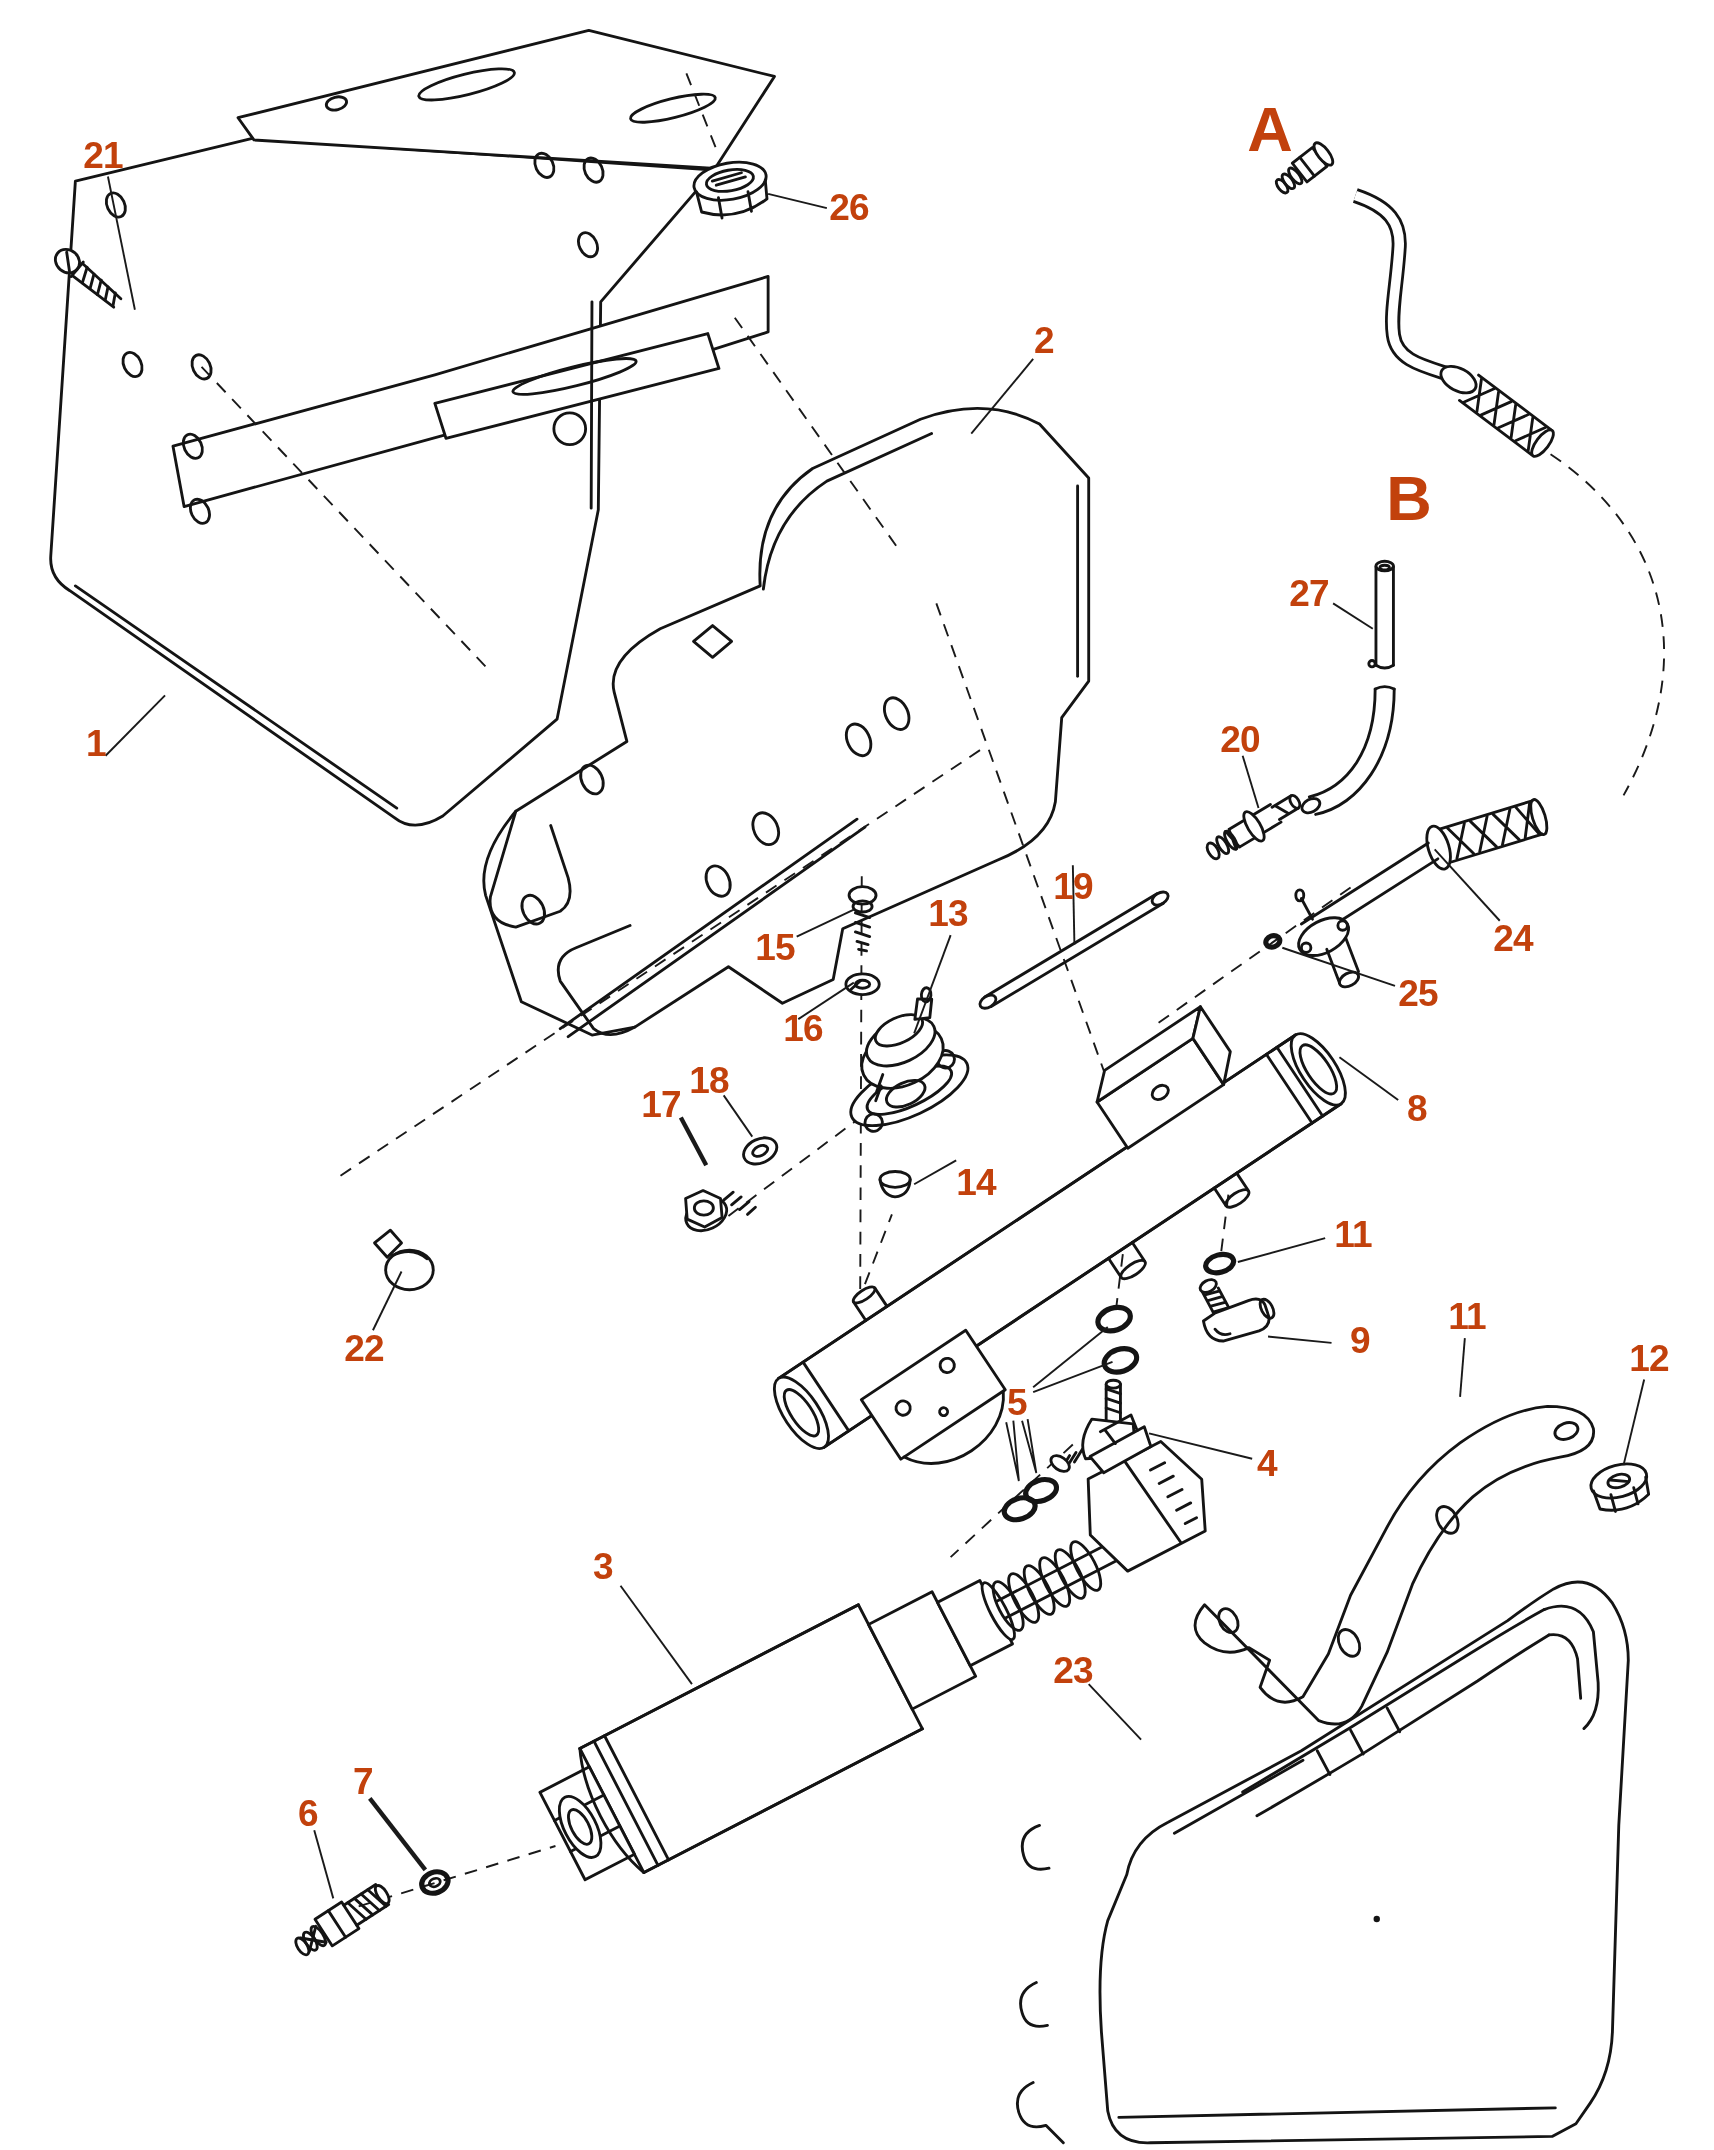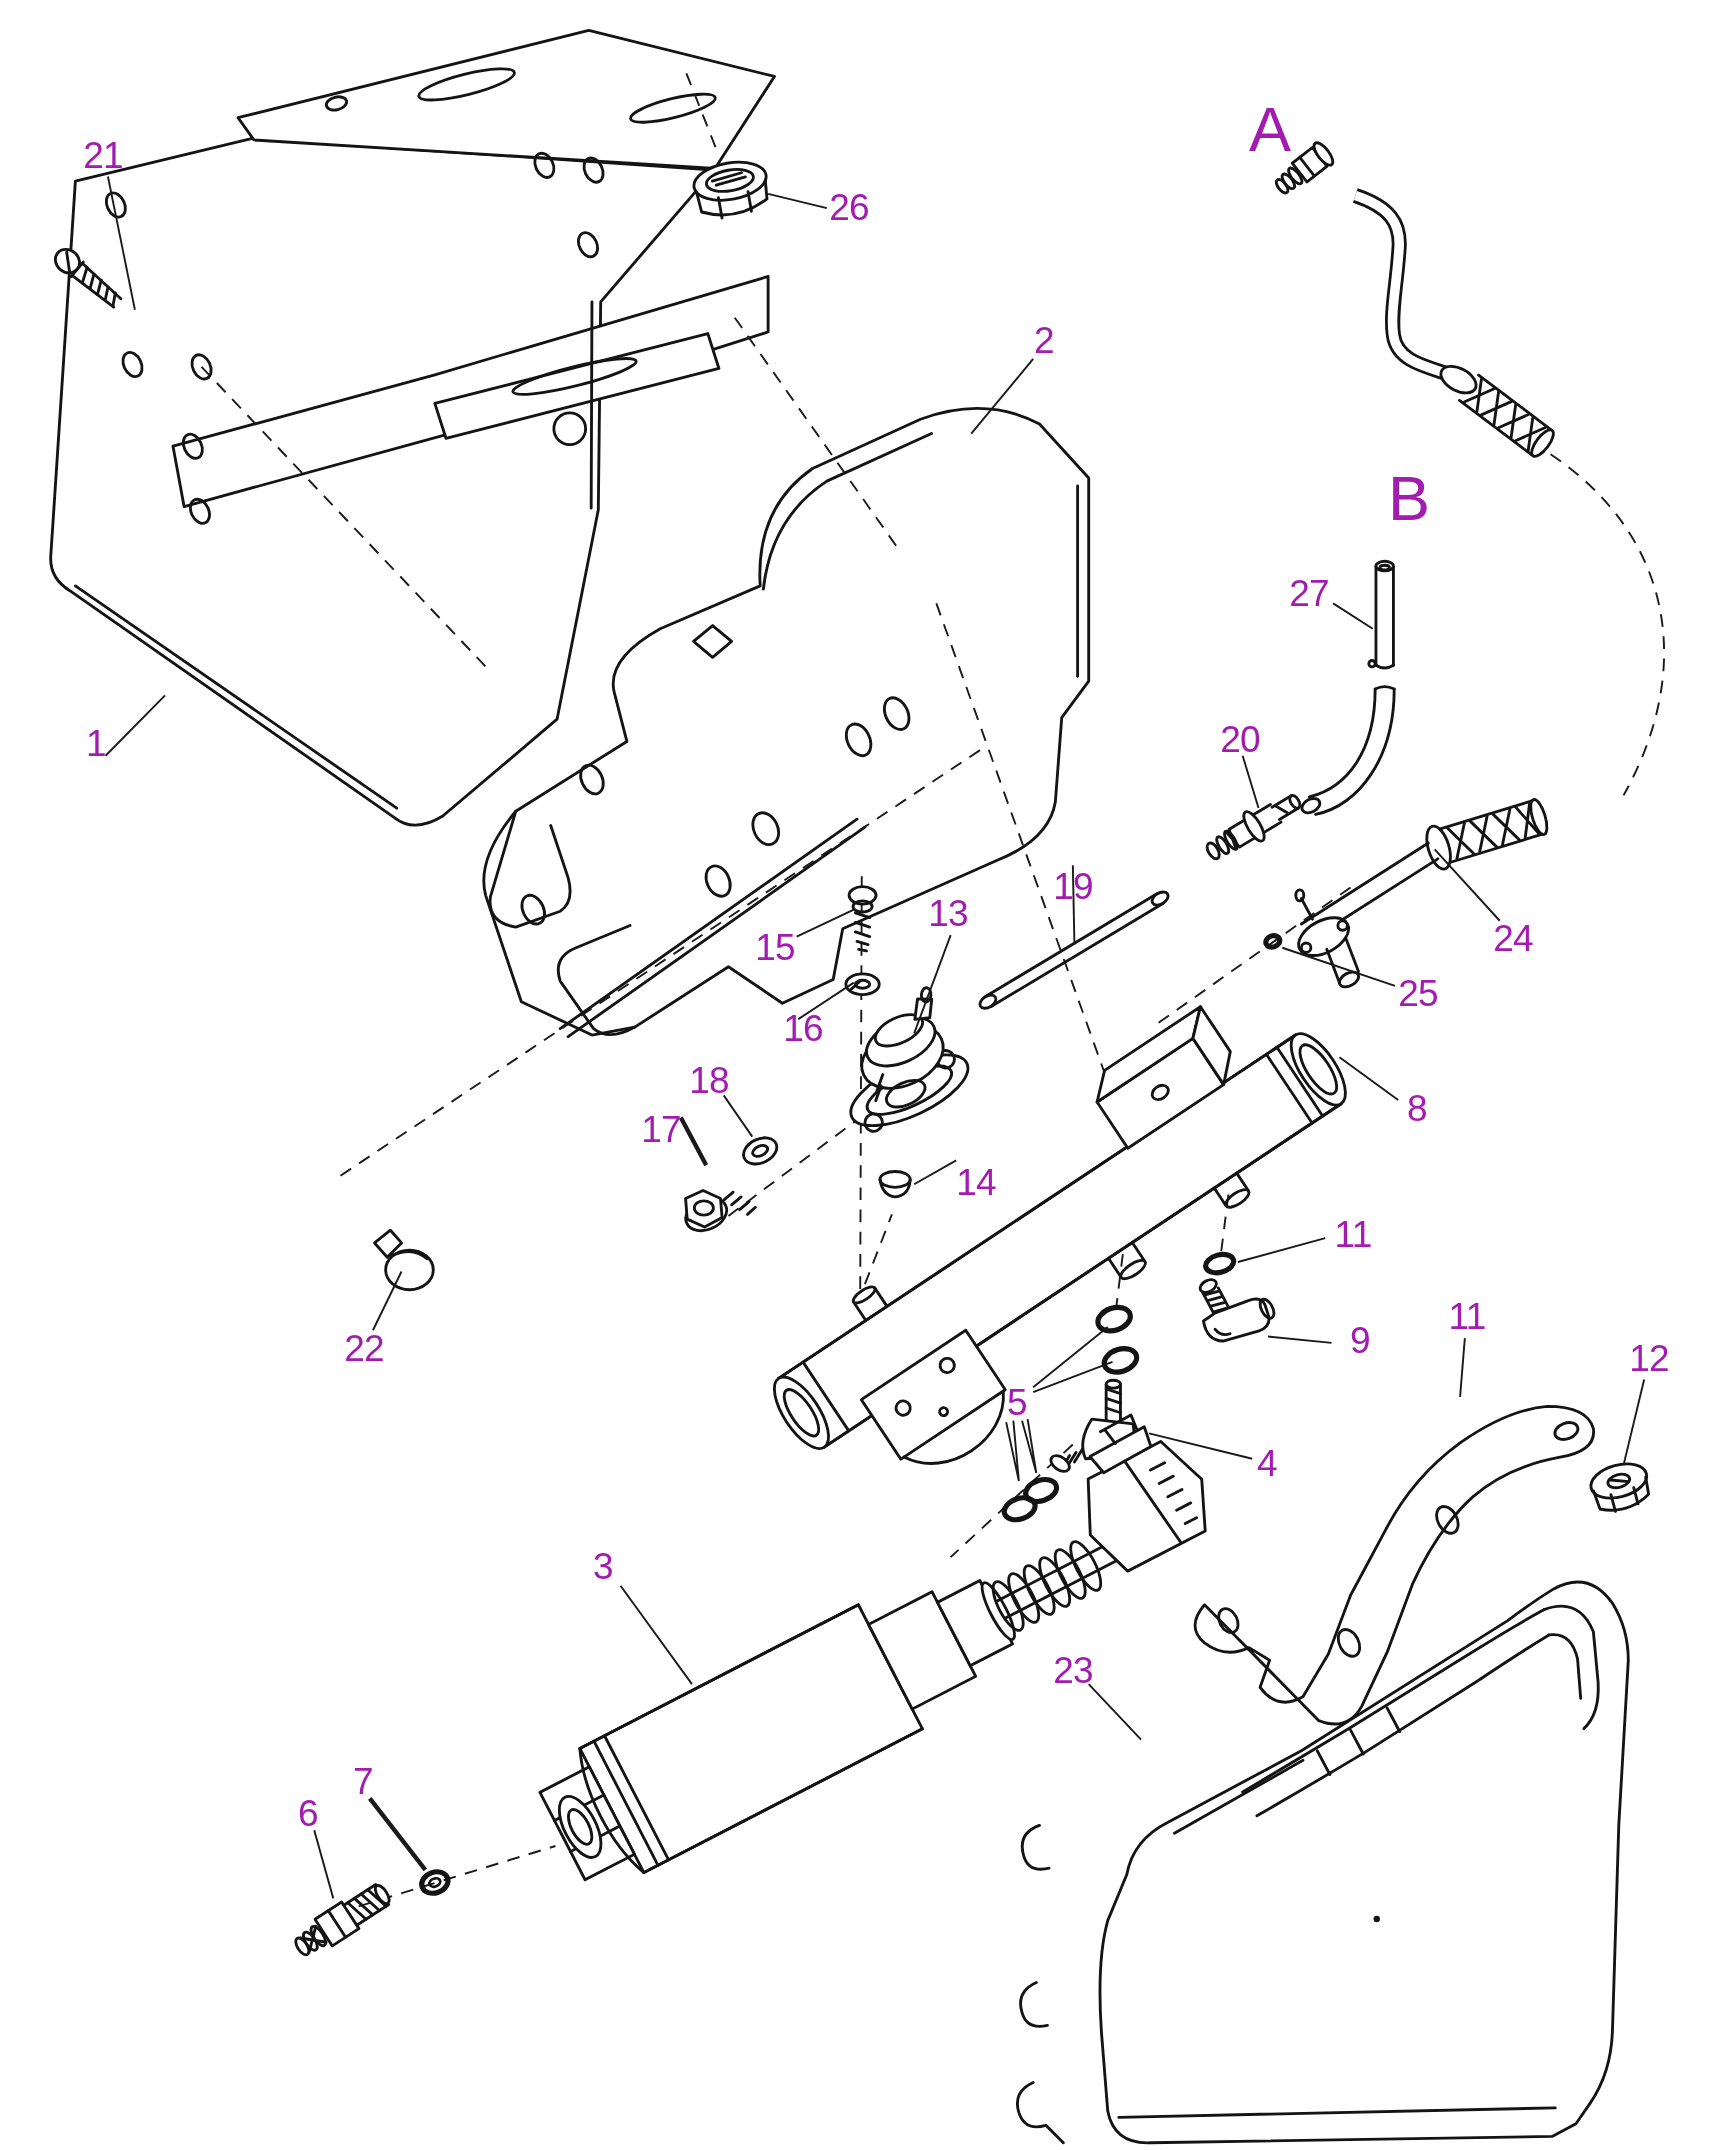--- a/index.html
+++ b/index.html
@@ -1,21 +1,21 @@
 <!DOCTYPE html>
 <html style="font-size:12.7px"><head>
 <meta charset="utf-8">
 <style>
   html,body{margin:0;padding:0;background:#fff;}
   .stage{position:relative;width:1714px;height:2151px;background:#fff;overflow:hidden;
          font-family:"Liberation Sans",sans-serif;}
   .stage svg{position:absolute;left:0;top:0;}
   .callout-layer{position:absolute;left:0;top:0;width:100%;height:100%;pointer-events:none;}
-  .lbl{position:absolute;transform:translate(-50%,-50%);font-weight:400;font-size:37px;
-       color:#a21caf;letter-spacing:-0.8px;white-space:nowrap;}
+  .lbl{position:absolute;transform:translate(-50%,-50%);font-weight:700;font-size:37px;
+       color:#c2410c;letter-spacing:-0.8px;white-space:nowrap;}
   .lbl--letter{font-size:63px;letter-spacing:0;}
   .pt{stroke:#141414;fill:none;stroke-width:3.6;stroke-linejoin:round;stroke-linecap:round;}
   .ptf{stroke:#141414;fill:#ffffff;stroke-width:3.6;stroke-linejoin:round;}
   .bold{stroke-width:6.5;}
   .ldr{stroke:#1a1a1a;stroke-width:2.4;fill:none;}
   .ldr--thick{stroke-width:5.5;}
   .dash{stroke:#1a1a1a;stroke-width:2.4;fill:none;stroke-dasharray:16 12;}
 </style>
 </head>
 <body>
@@ -378,21 +378,21 @@
       <div class="lbl" style="left: 363px; top: 1782px;">7</div>
       <div class="lbl" style="left: 1417px; top: 1109px;">8</div>
       <div class="lbl" style="left: 1360px; top: 1341px;">9</div>
       <div class="lbl" style="left: 1353px; top: 1235px;">11</div>
       <div class="lbl" style="left: 1467px; top: 1317px;">11</div>
       <div class="lbl" style="left: 1649px; top: 1359px;">12</div>
       <div class="lbl" style="left: 948px; top: 914px;">13</div>
       <div class="lbl" style="left: 976px; top: 1148px; margin-top: 35px;">14</div>
       <div class="lbl" style="left: 775px; top: 948px;">15</div>
       <div class="lbl" style="left: 803px; top: 1029px;">16</div>
-      <div class="lbl" style="left: 661px; top: 1105px; margin-top: 25px;">17</div>
+      <div class="lbl" style="left: 661px; top: 1105px;">17</div>
       <div class="lbl" style="left: 709px; top: 1081px;">18</div>
       <div class="lbl" style="left: 1073px; top: 846px; margin-top: 41px;">19</div>
       <div class="lbl" style="left: 1240px; top: 740px;">20</div>
       <div class="lbl" style="left: 103px; top: 156px;">21</div>
       <div class="lbl" style="left: 364px; top: 1349px; text-align: right;">22</div>
       <div class="lbl" style="left: 1073px; top: 1671px;">23</div>
       <div class="lbl" style="left: 1513px; top: 939px;">24</div>
       <div class="lbl" style="left: 1418px; top: 994px;">25</div>
       <div class="lbl" style="left: 849px; top: 208px;">26</div>
       <div class="lbl" style="left: 1309px; top: 594px;">27</div>

